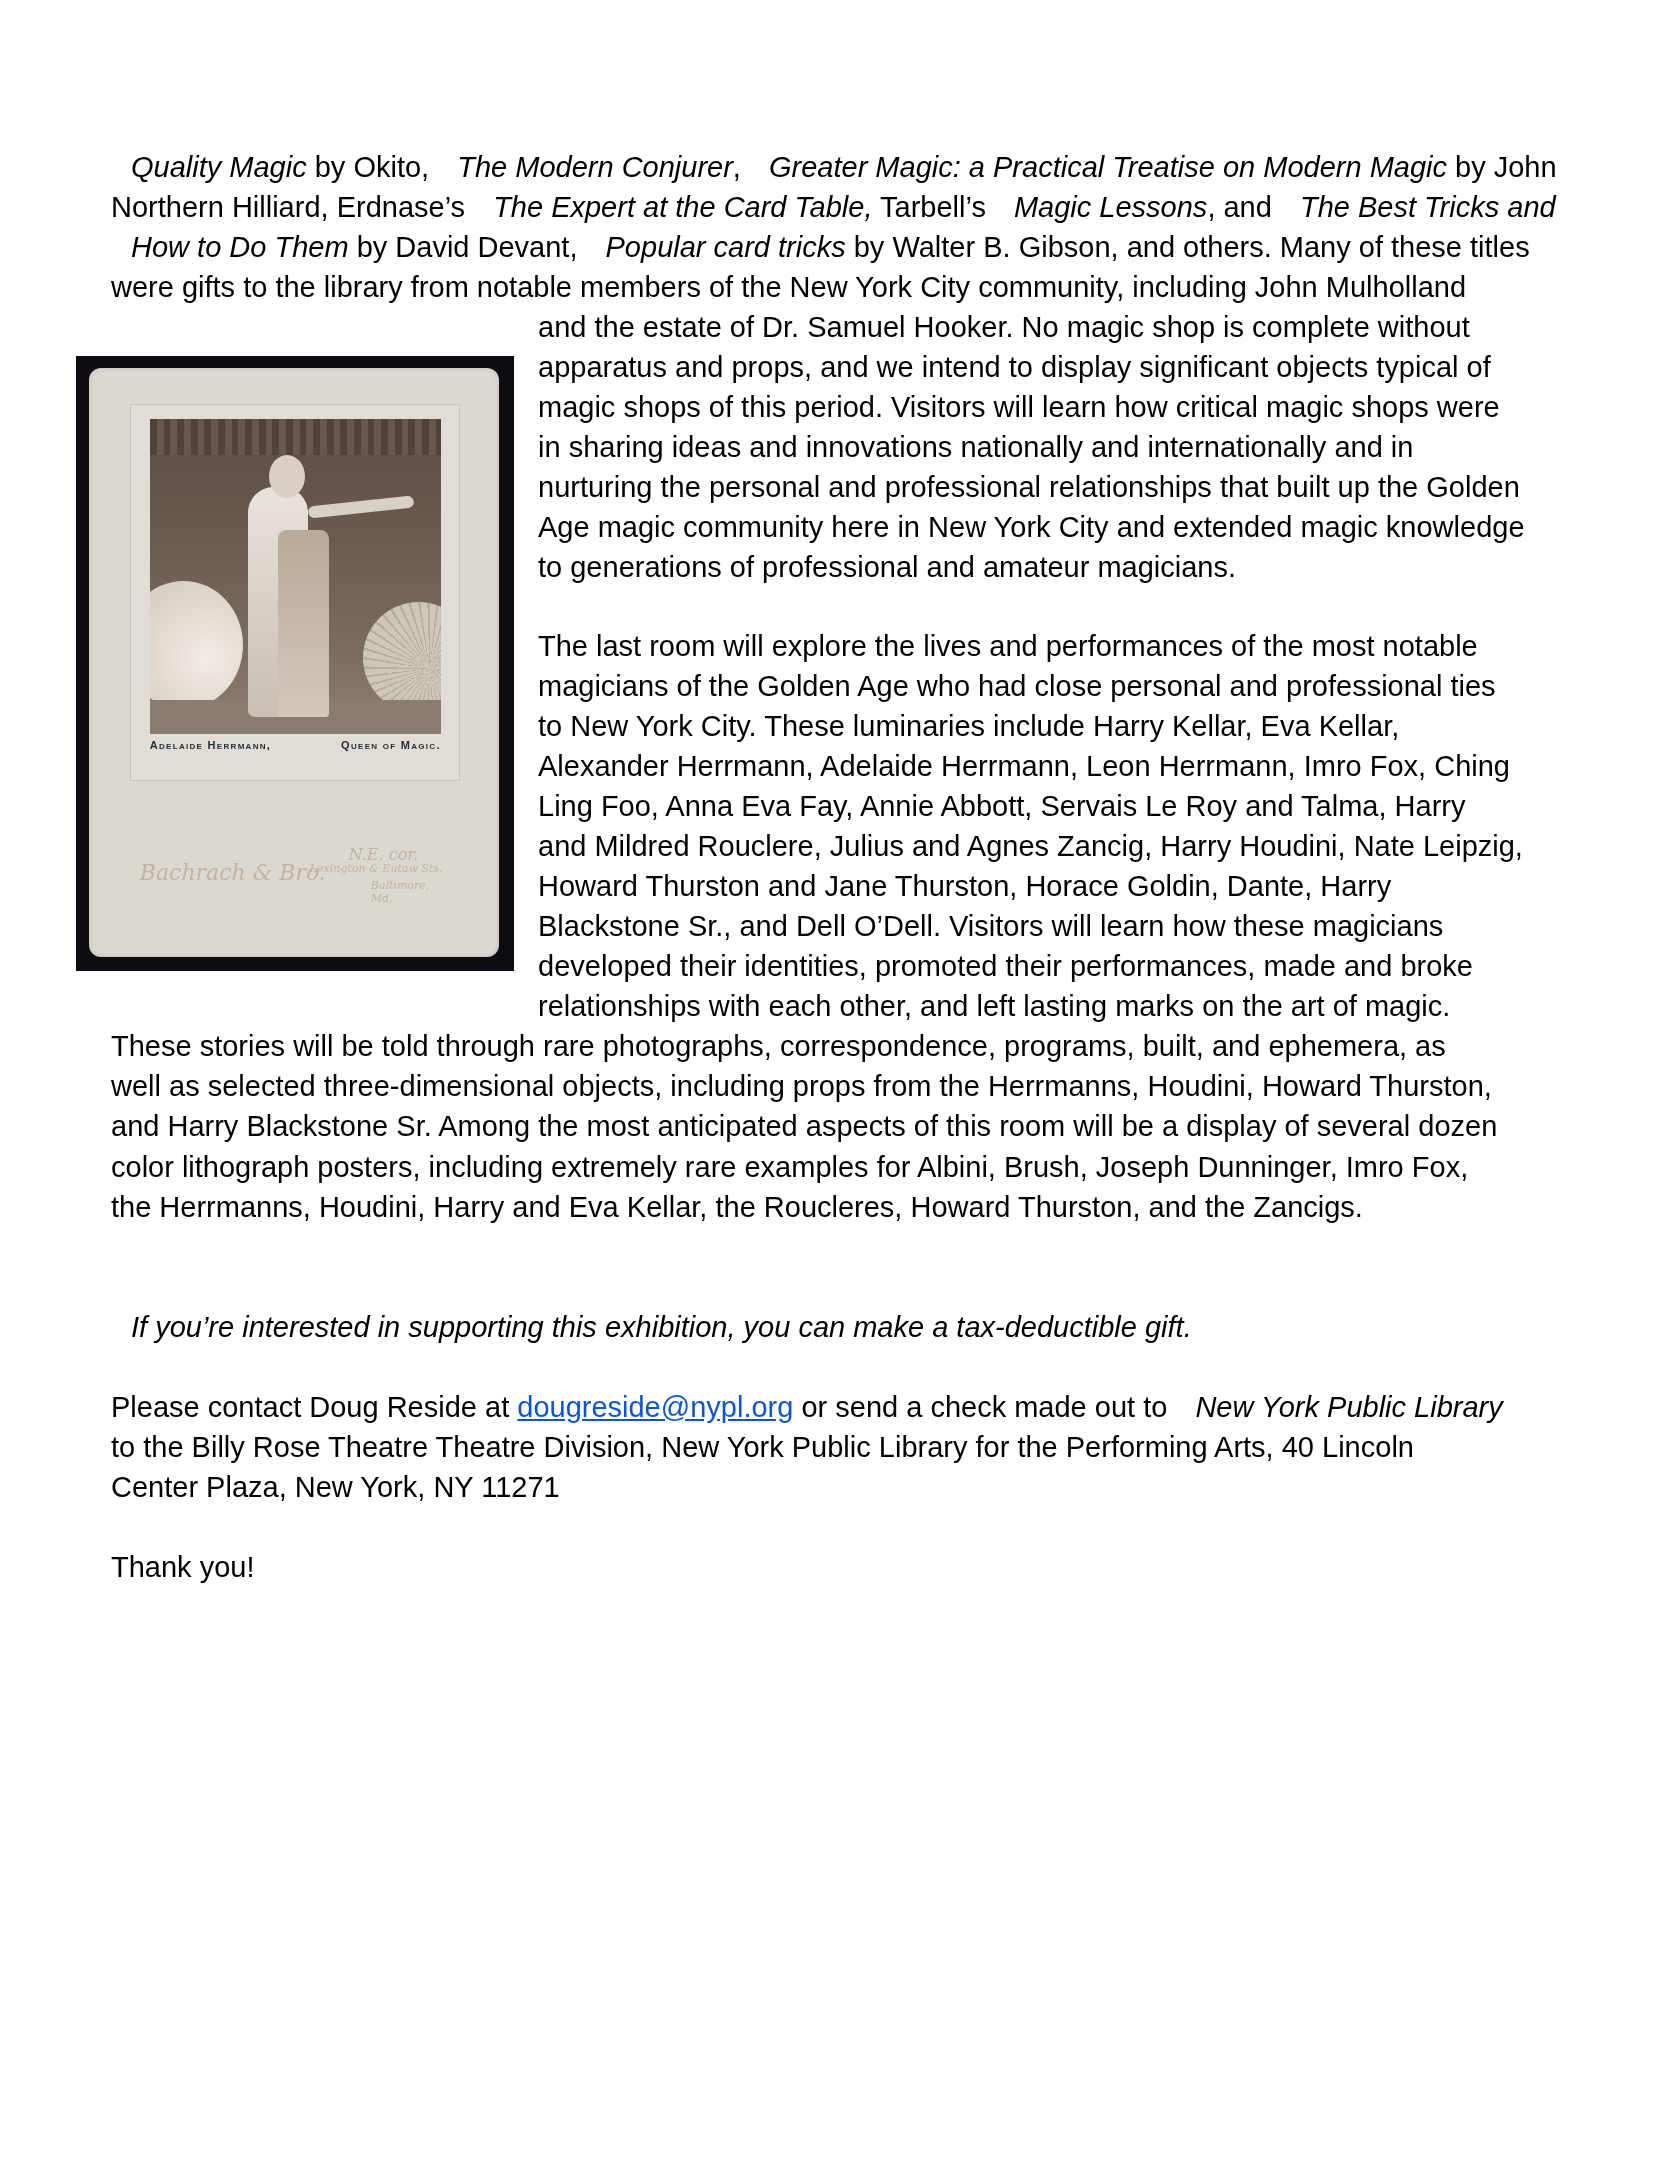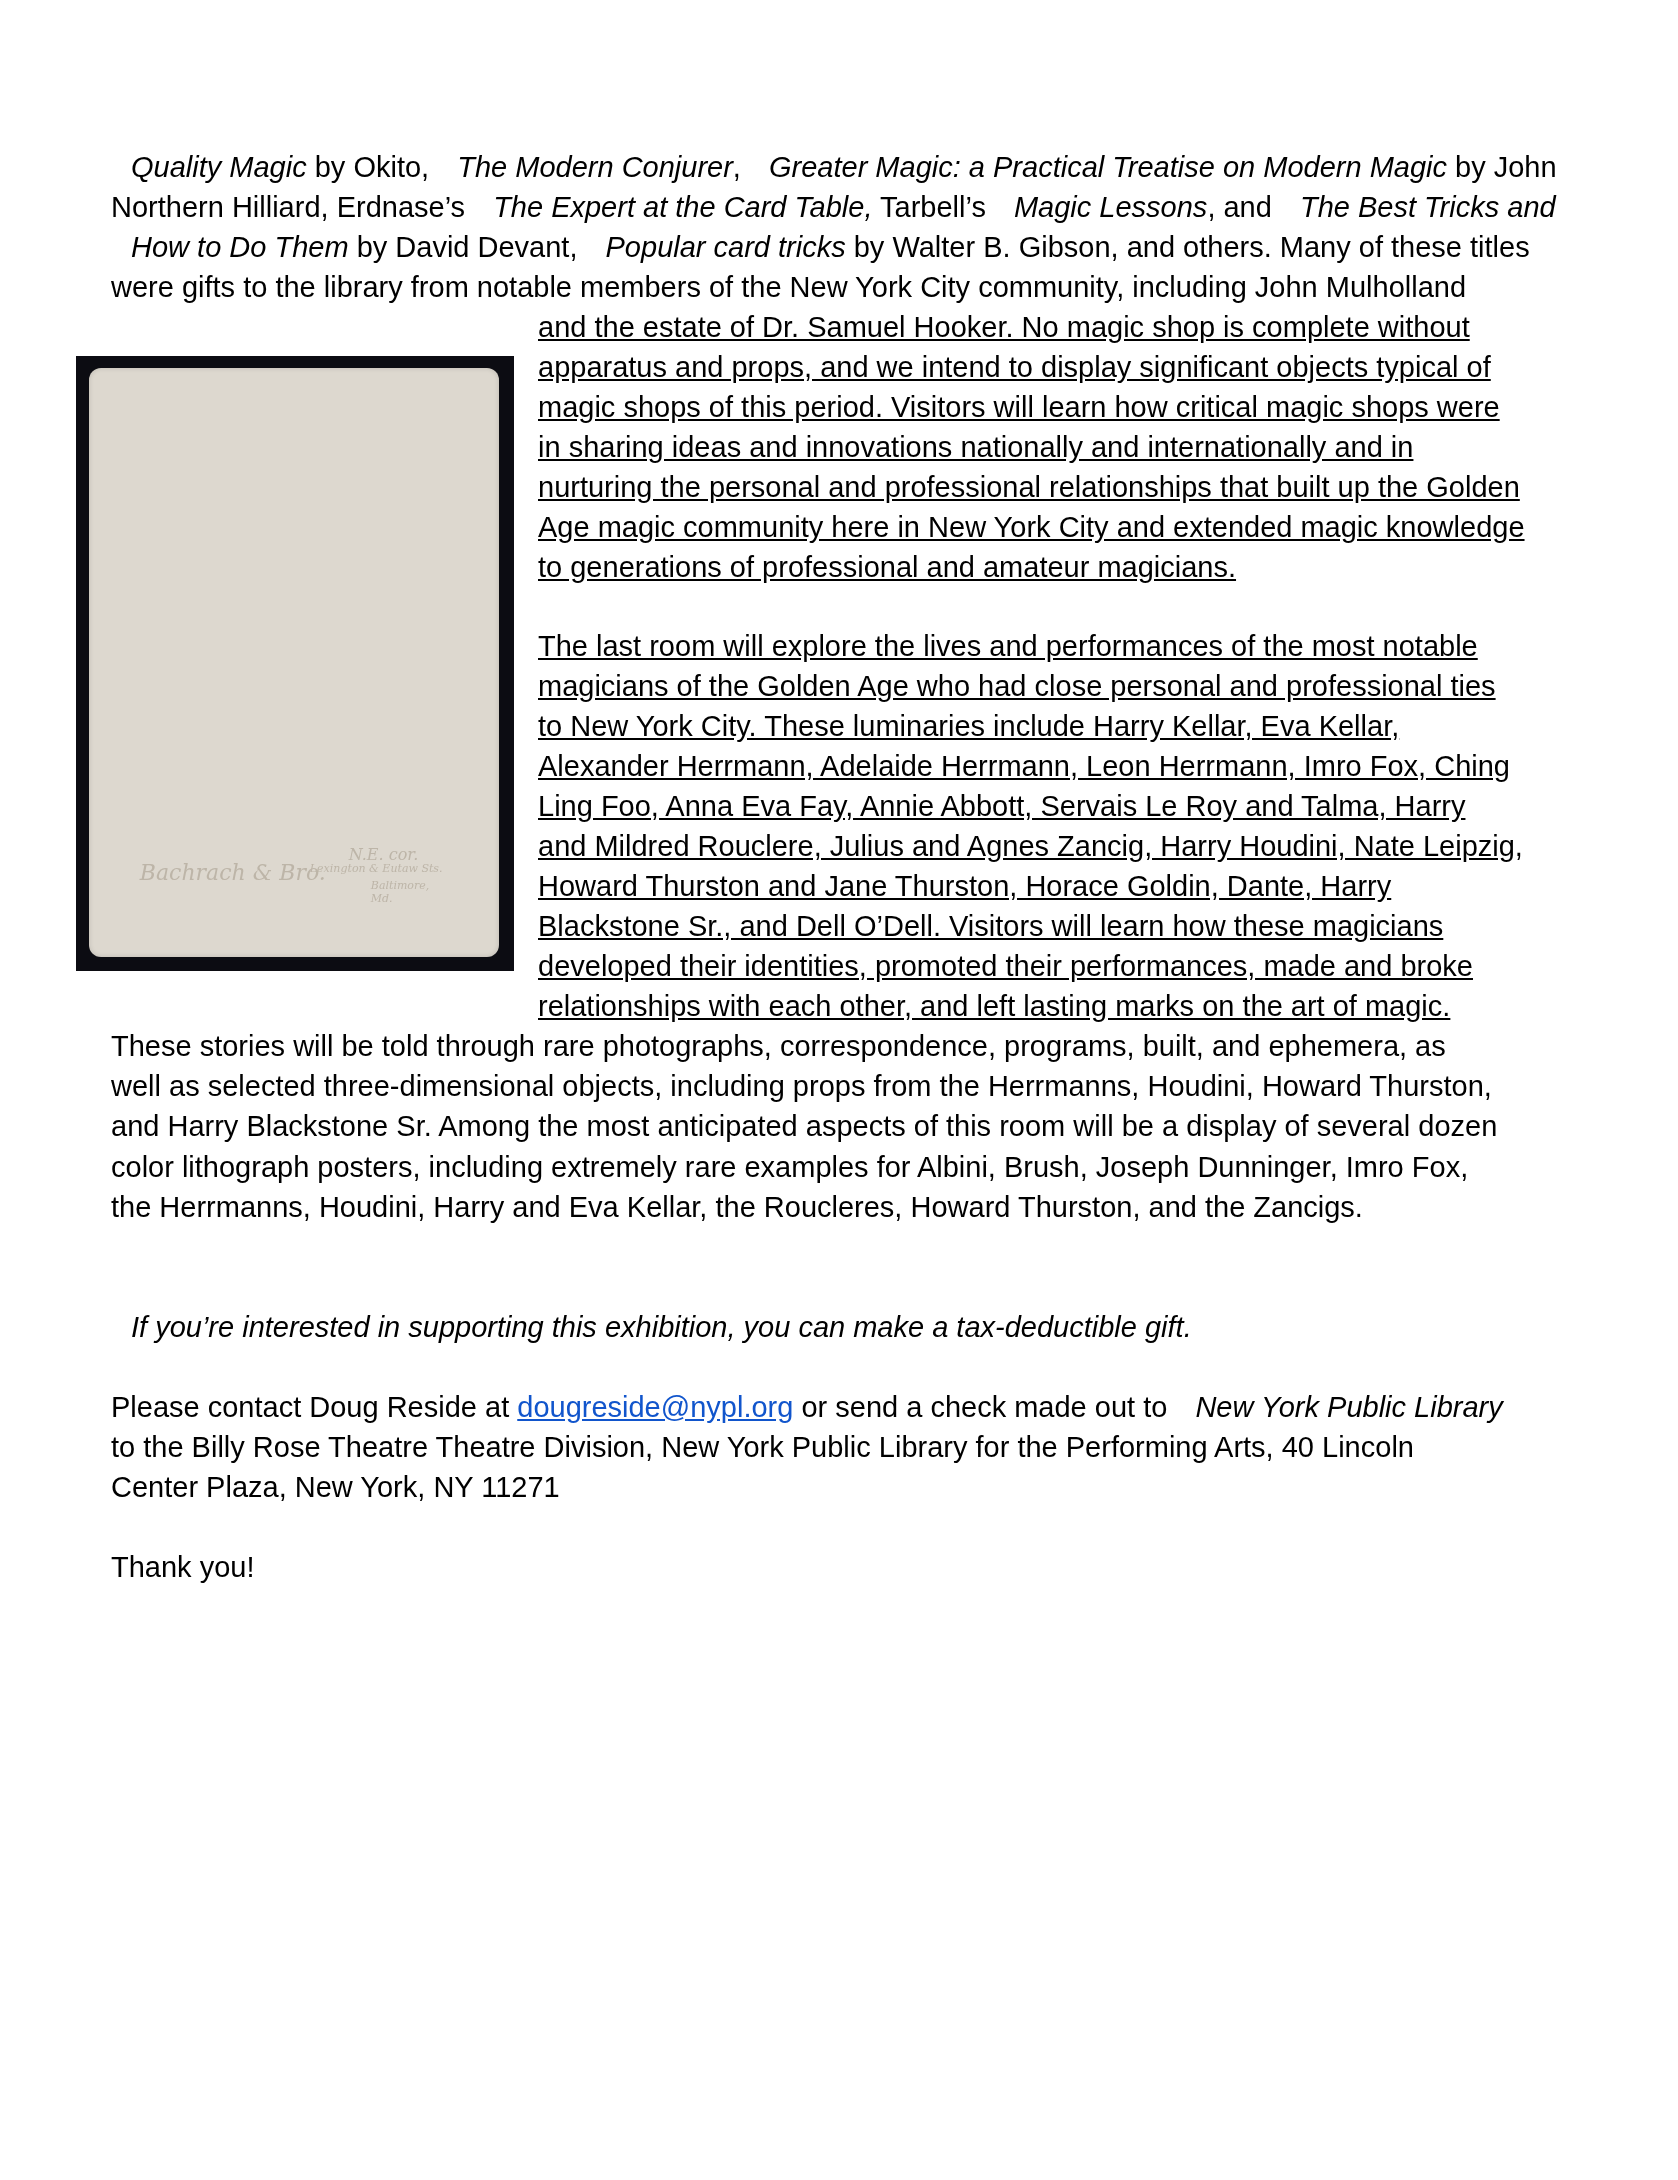--- a/index.html
+++ b/index.html
@@ -1,19 +1,19 @@
 <!DOCTYPE html>
 <html style="font-size:13.6px"><head>
 <meta charset="utf-8">
 <style>
   html, body { margin:0; padding:0; background:#ffffff; }
   body { width:1678px; height:2181px; position:relative; overflow:hidden;
          font-family:"Liberation Sans", sans-serif; color:#000; }
   .line { position:absolute; left:111px; font-size:29px; line-height:40px; white-space:nowrap; }
-  .indent { left:538px;text-decoration:underline; }
+  .indent { left:538px; }
   em, .it { font-style:italic;margin-left:20px; }
   a.link { color:#1155cc; text-decoration:underline; }
   
   .photo { position:absolute; left:76px; top:356px; width:438px; height:615px; background:#0c0c12; }
   .card { position:absolute; left:12.8px; top:12px; width:410px; height:589px; background:#ddd8cf;
           border-radius:12px; box-shadow: inset 0 0 5.1px rgba(0,0,0,0.15); }
   .inner-frame { position:absolute; left:41px; top:36px; width:328px; height:375px; border:0.9px solid #c9c3b8; background:#e1ddd5; }
   .pic { position:absolute; left:19px; top:13.6px; width:291px; height:315px;
          background: linear-gradient(180deg,#5b4c44 0%, #6d5b50 40%, #7a6a5e 70%, #8f7f71 100%); overflow:hidden; }
   .drape { position:absolute; top:0; width:100%; height:36px; background:repeating-linear-gradient(90deg,#4d3f38 0 6.8px,#6a5a50 6.8px 13.6px); opacity:.8; }
@@ -68,20 +68,36 @@
 <div class="line it" style="top:1307px">If you’re interested in supporting this exhibition, you can make a tax-deductible gift.</div>
 
 <div class="line" style="top:1387px"><span>Please contact Doug Reside at </span><a class="link" href="#">dougreside@nypl.org</a><span> or send a check made out to </span><span class="it">New York Public Library</span></div>
 <div class="line" style="top:1427px">to the Billy Rose Theatre Theatre Division, New York Public Library for the Performing Arts, 40 Lincoln</div>
 <div class="line" style="top:1467px">Center Plaza, New York, NY 11271</div>
 
 <div class="line" style="top:1547px">Thank you!</div>
 
 <div class="photo">
   <div class="card">
+    <div class="inner-frame">
+      <div class="pic">
+        <div class="drape"></div>
+        <div class="umbrella-left"></div>
+        <div class="umbrella-right"></div>
+        <div class="floor"></div>
+        <div class="figure-body"></div>
+        <div class="figure-dress"></div>
+        <div class="figure-arm"></div>
+        <div class="figure-head"></div>
+      </div>
+      <div class="caption">
+        <span>Adelaide Herrmann,</span>
+        <span>Queen of Magic.</span>
+      </div>
+    </div>
     <div class="studio">
       <span style="left:0; top:15.3px; font-size:22px;">Bachrach &amp; Bro.</span>
       <span style="left:209px; top:0; font-size:16px;">N.E. cor.</span>
       <span style="left:170px; top:17px; font-size:11px;">Lexington &amp; Eutaw Sts.</span>
       <span style="left:183px; top:34px; font-size:11px;margin-left:48px;">Baltimore, Md.</span>
     </div>
   </div>
 </div>
 
 

